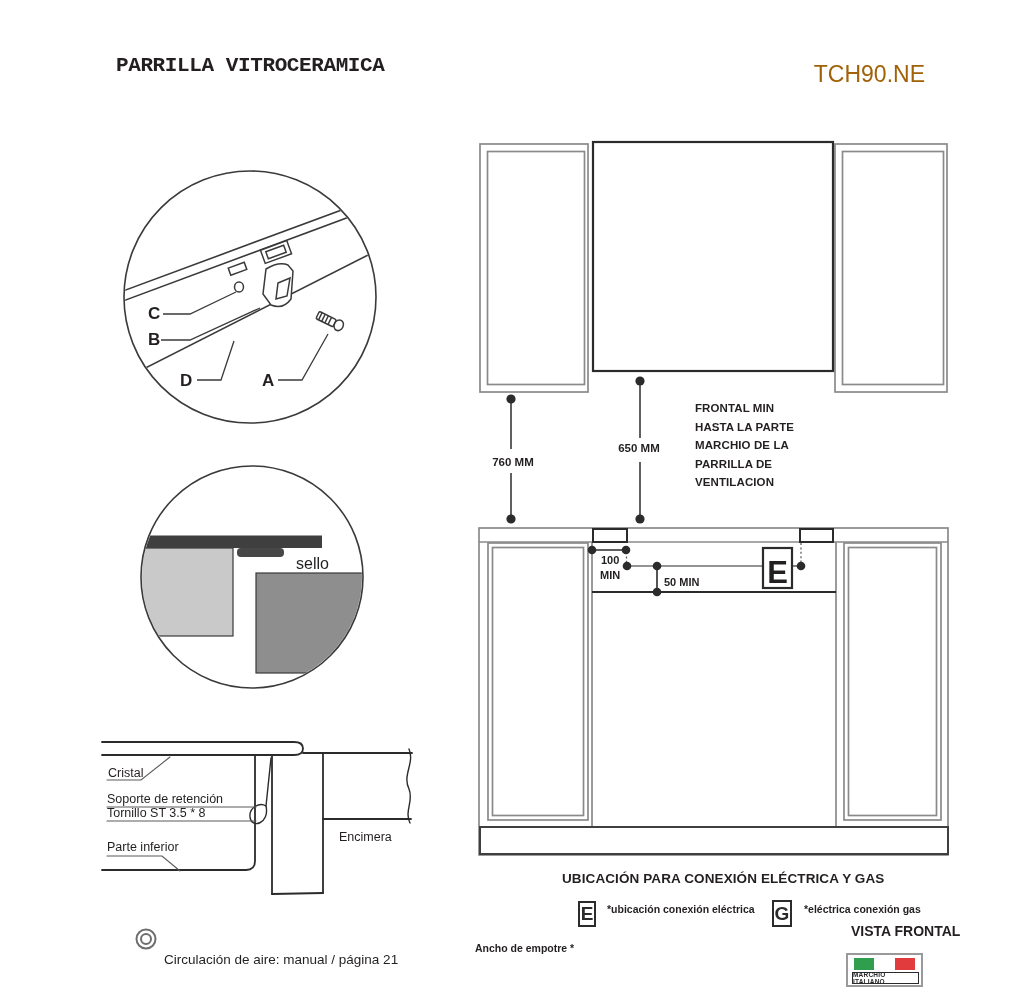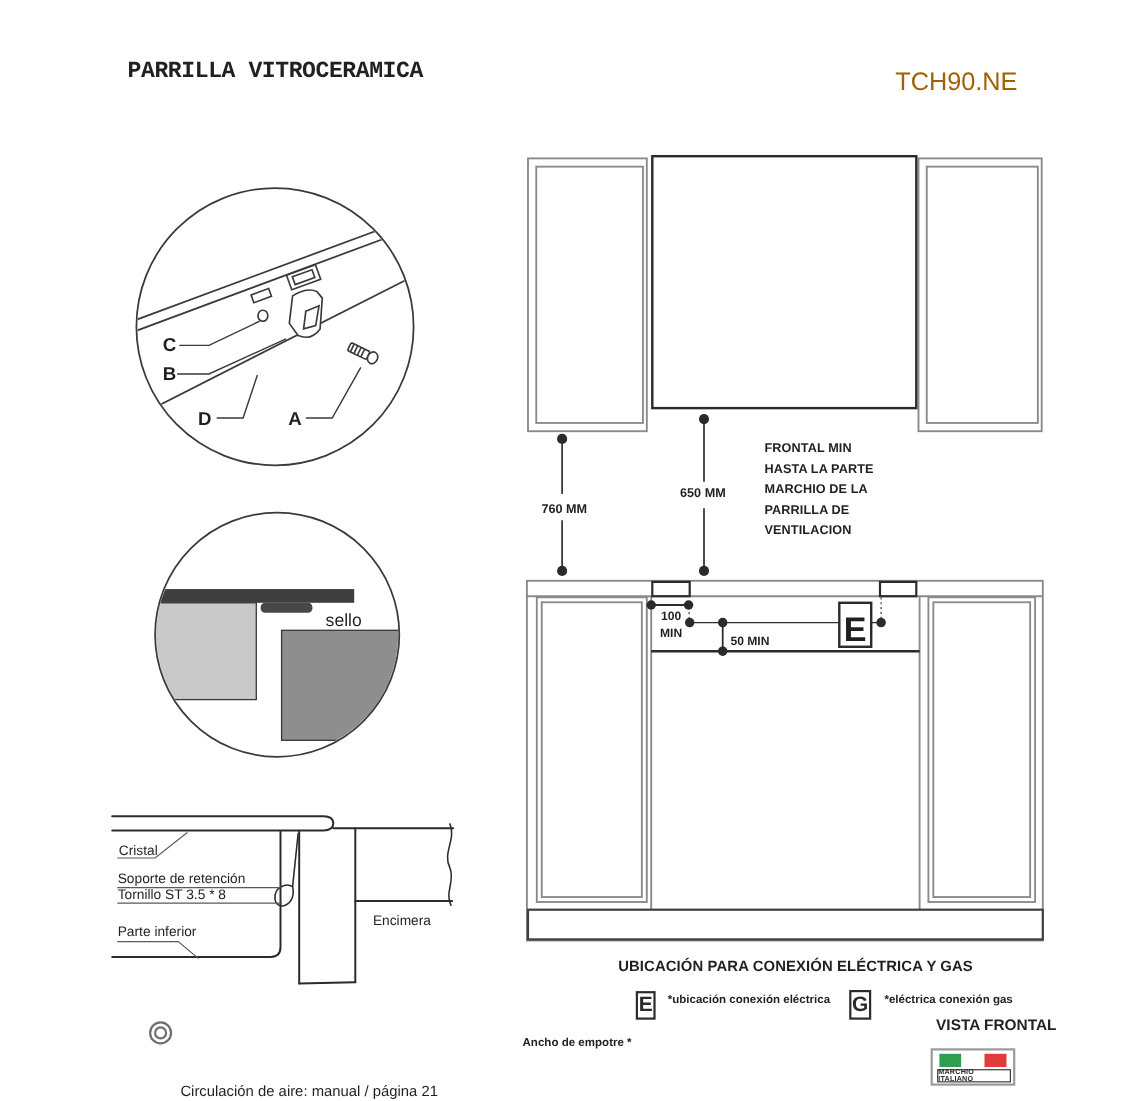--- a/index.html
+++ b/index.html
@@ -8,21 +8,21 @@
     font-family:"Liberation Sans", sans-serif; color:#231f20; overflow:hidden;
   }
   .abs { position:absolute; }
   svg text { font-family:"Liberation Sans", sans-serif; fill:#231f20; }
 
   .title { left:116px; top:54px; font-size:21px; font-weight:600; letter-spacing:-0.4px;font-family:Liberation Mono, monospace; }
   .model { right:99px; top:61px; font-size:23px; font-weight:400; color:#a16207; }
 
   .hood-note { left:695px; top:399px; font-size:11.5px; font-weight:600; line-height:18.5px; letter-spacing:0.1px; }
 
-  .air-note { left:164px; top:984px; font-size:13.5px; font-weight:400; }
+  .air-note { left:164px; top:952px; font-size:13.5px; font-weight:400; }
 
   .legend-heading { left:562px; top:871px; width:400px; text-align:left; font-size:13.5px; font-weight:700; letter-spacing:0.1px; }
   .width-note { left:475px; top:902px; font-size:10.5px; font-weight:600;margin-top:40px; }
   .marker-box {
     border:2px solid #2b2b2b; background:#fff; box-sizing:border-box;
     display:flex; align-items:center; justify-content:center;
     font-weight:600; color:#2b2b2b;
   }
   .ebox { left:578px; top:901px; width:18px; height:26px; font-size:19px; }
   .gbox { left:772px; top:900px; width:20px; height:27px; font-size:19px; }

